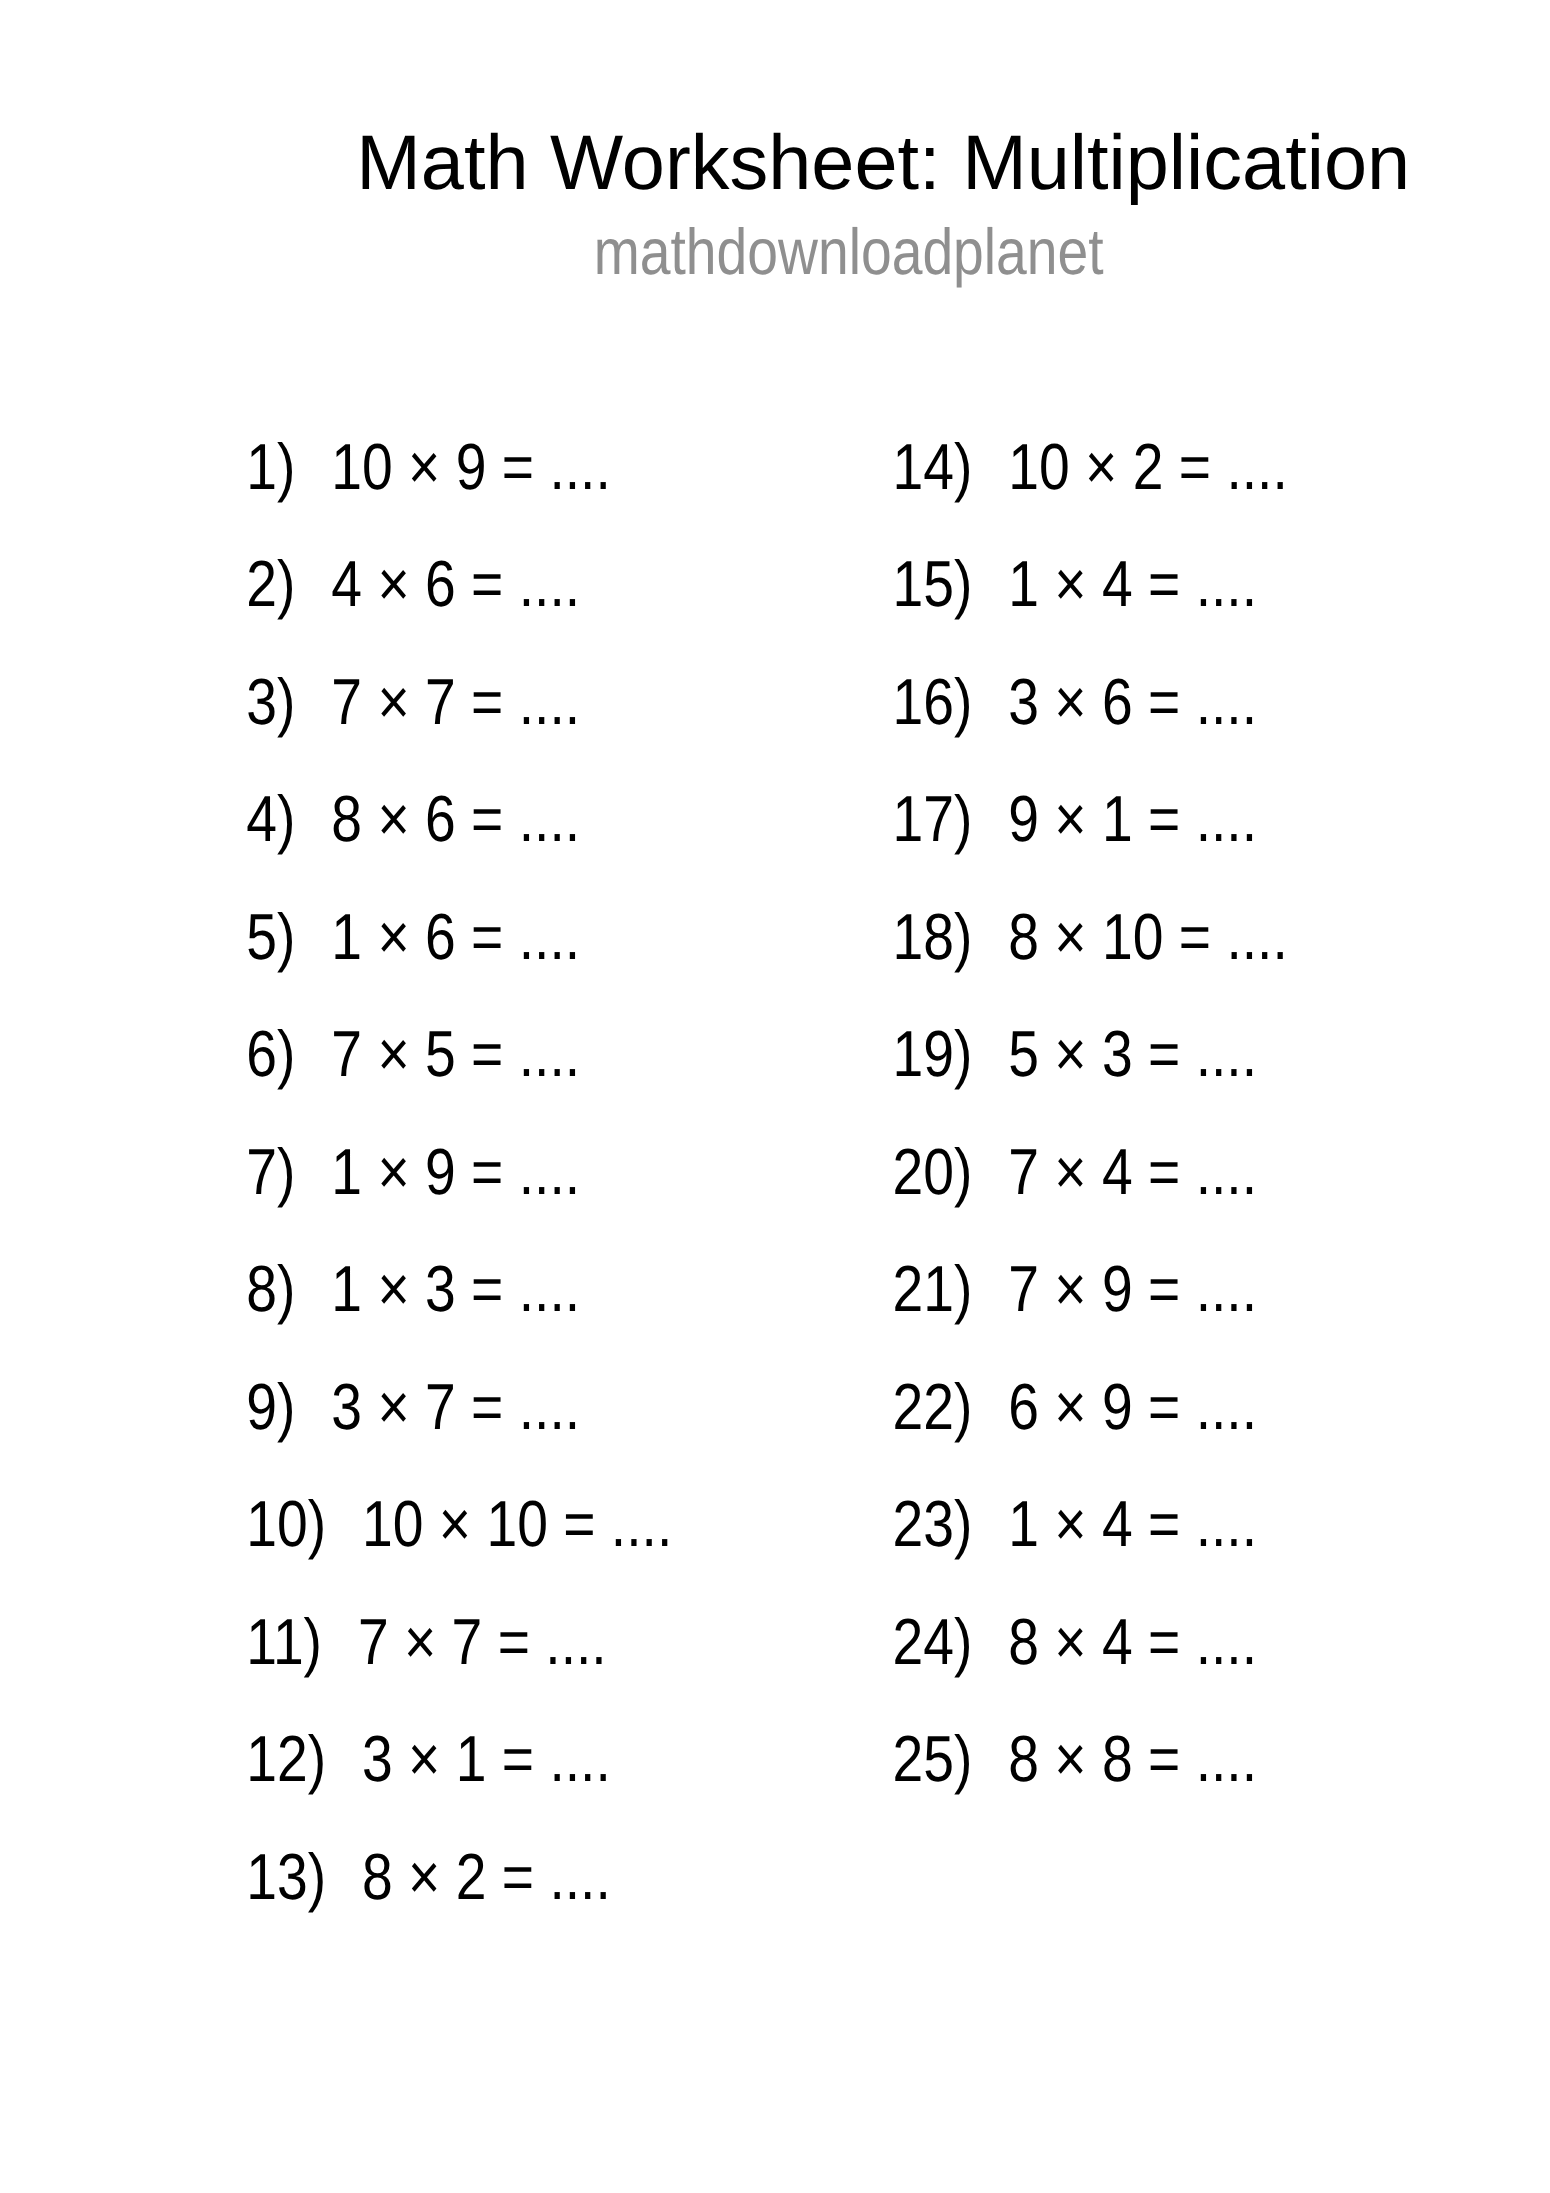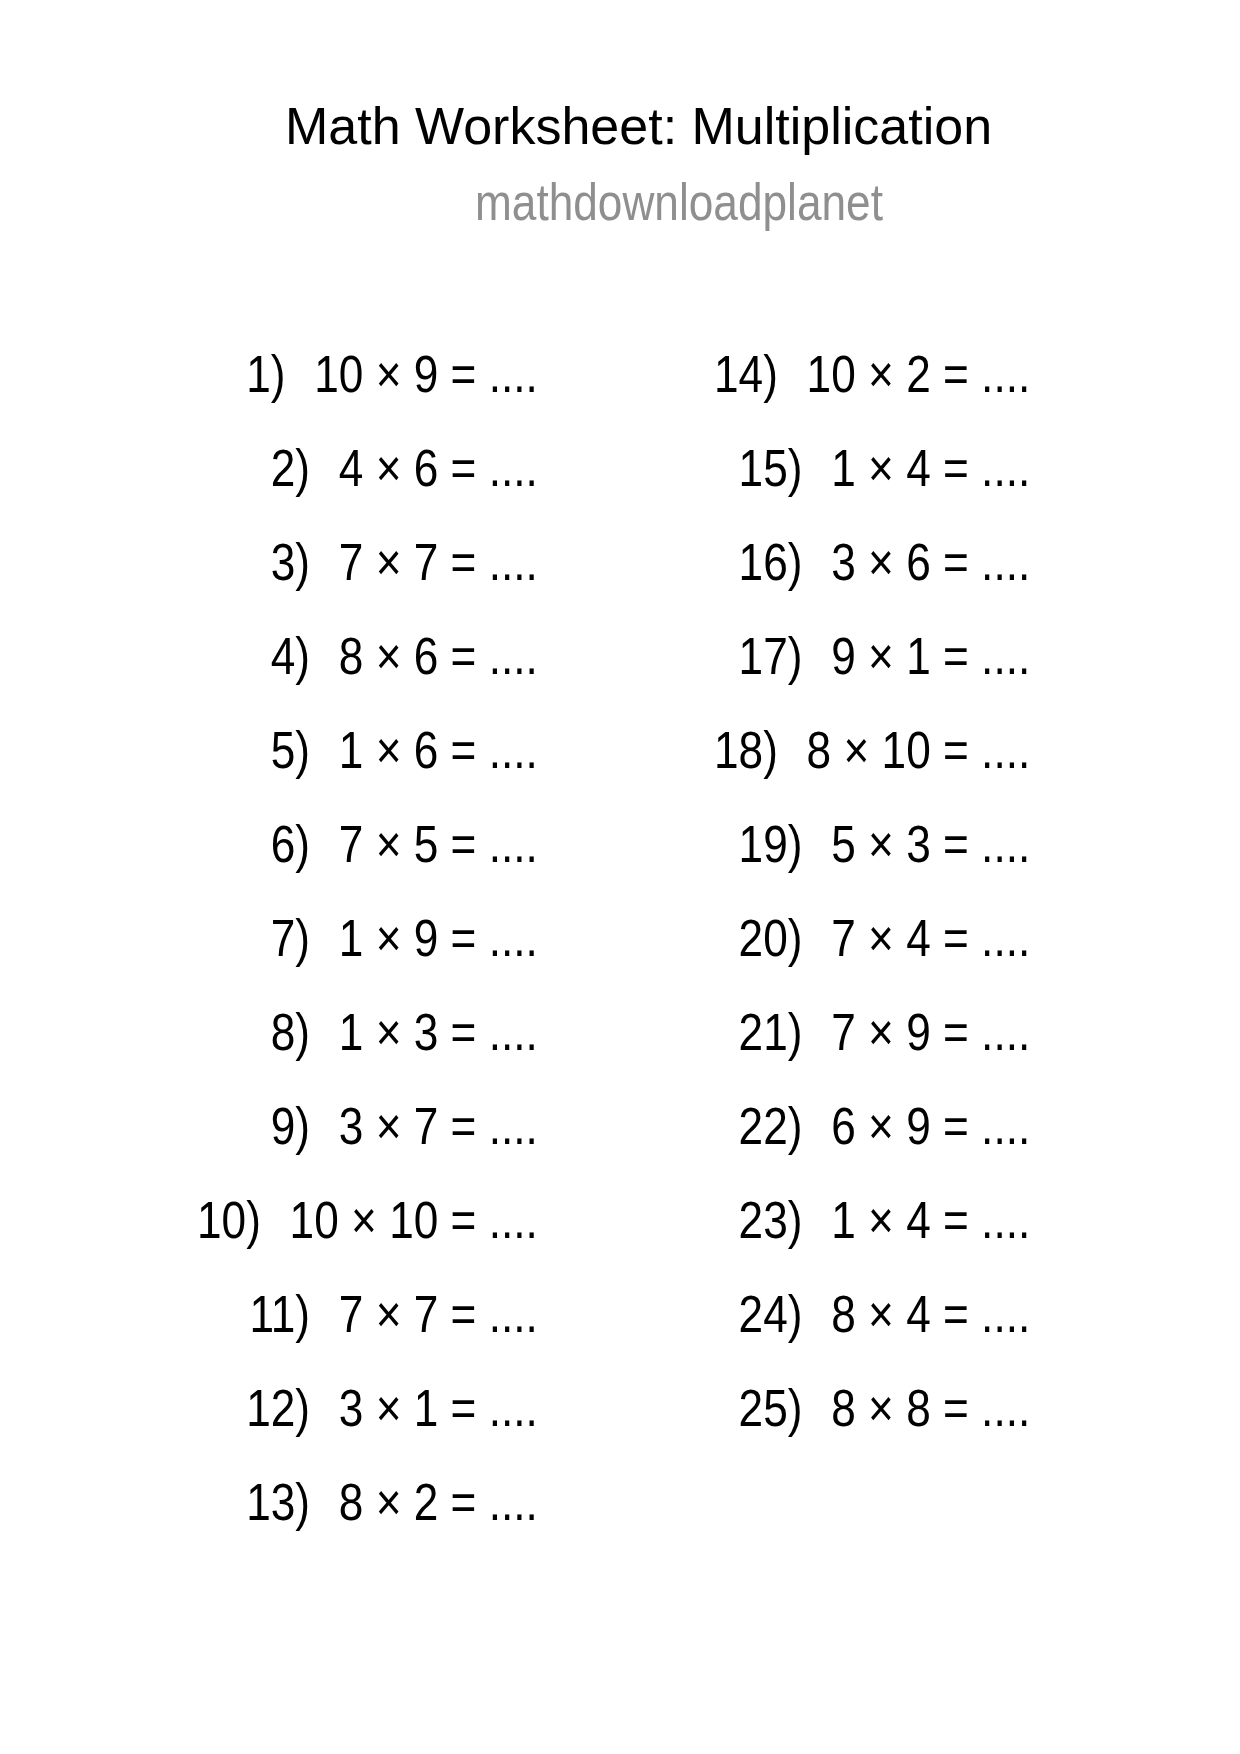--- a/index.html
+++ b/index.html
@@ -15,42 +15,41 @@
     overflow: hidden;
   }
   .page {
     position: absolute;
     inset: 0;
   }
   .title {
     position: absolute;
     left: 285px;
     top: 100px;
-    font-size: 52px;
+    font-size: 62px;
     line-height: 1;
     font-weight: 400;
     color: var(--title-color, #000000);
     white-space: nowrap;
     margin: 0;
   }
   .subtitle {
     position: absolute;
     left: 475px;
     top: 176px;
     font-size: 52px;
     line-height: 1;
     color: var(--subtitle-color, #8f8f8f);
     white-space: nowrap;
     transform: scaleX(0.85);
     transform-origin: left center;
   }
   .col {
     position: absolute;
     top: 327px;
-    text-align: right;
   }
   .col-left  { left: 197px; }
   .col-right { left: 714px; }
   .problem-row {
     height: 94px;
     line-height: 94px;
     font-size: 52px;
     color: var(--problem-color, #000000);
     white-space: nowrap;
     transform: scaleX(0.85);

